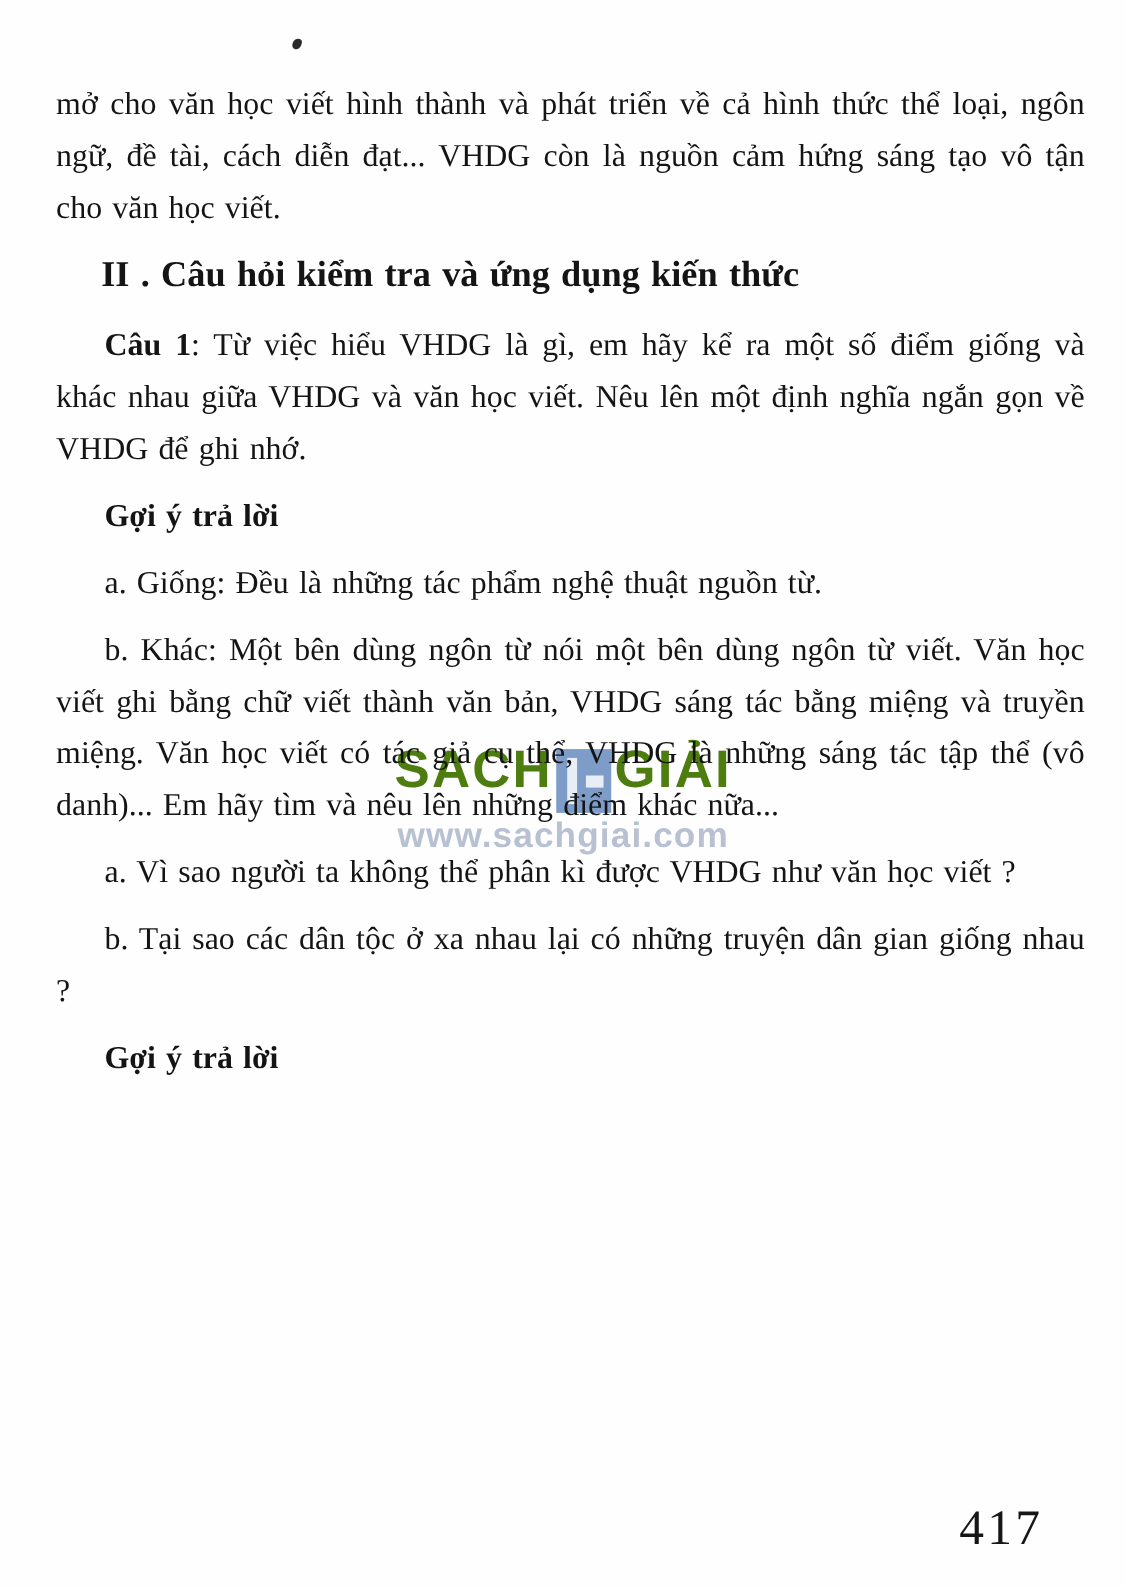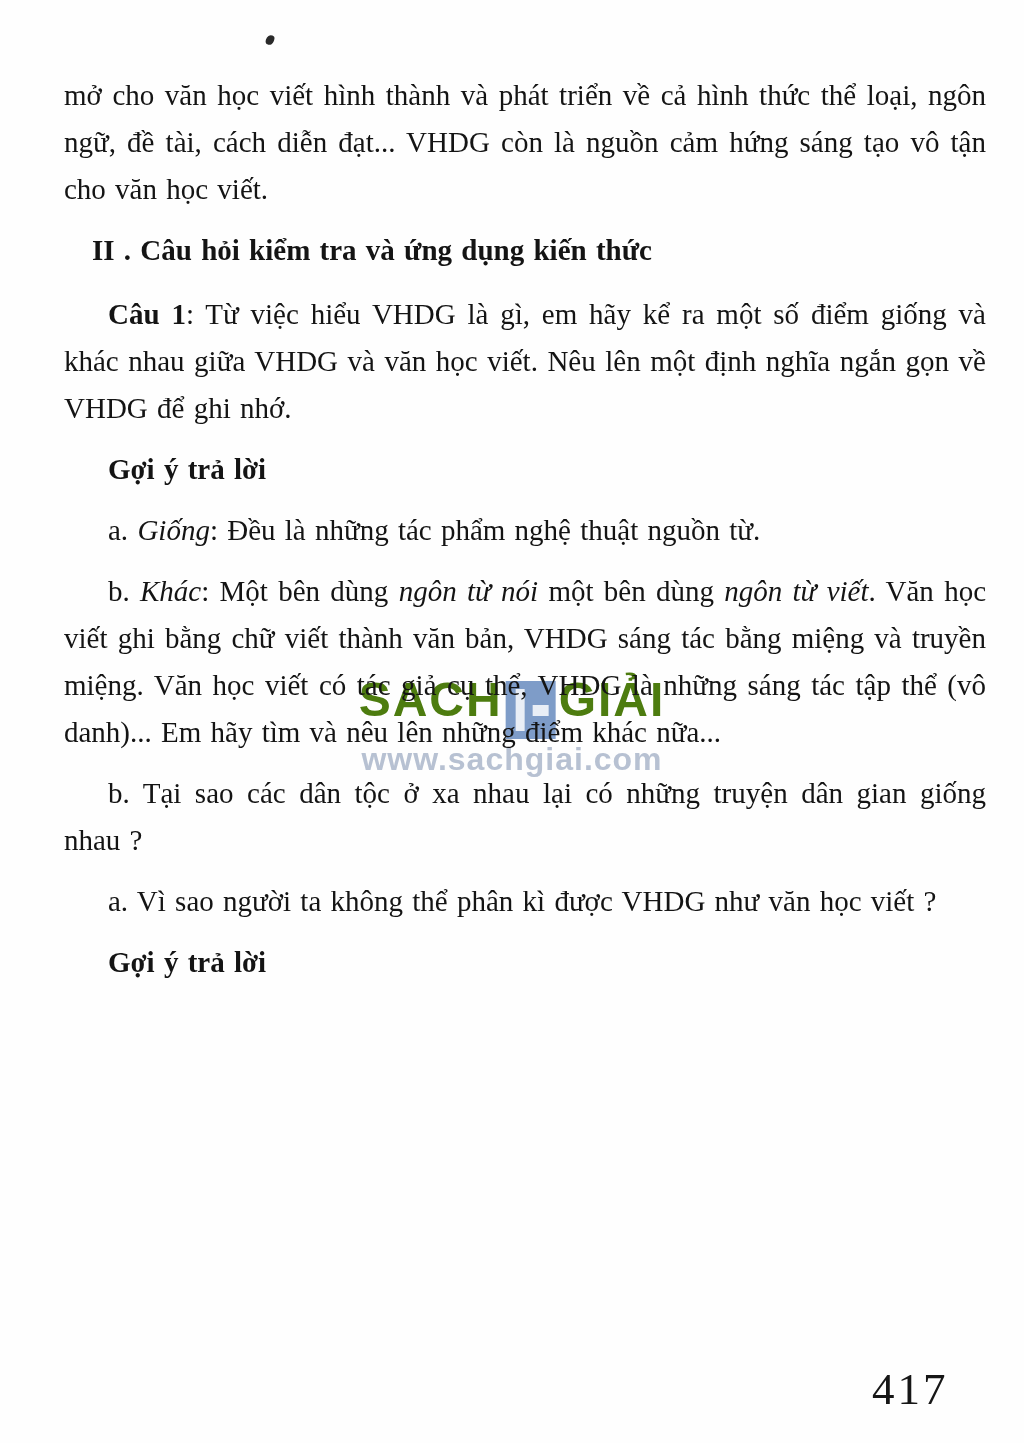--- a/index.html
+++ b/index.html
@@ -89,33 +89,33 @@
     top: 72px;
     width: 938px;
     z-index: 2;
     font-size: 29px;
     line-height: 47px;
     color: #141414;
     text-align: justify;
     filter: blur(0.25px);
   }
   .para {
-    margin: 0 0 14px 16px;
+    margin: 0 0 14px 3px;
     text-indent: 44px;
     word-spacing: 2px;
   }
   .noind { text-indent: 0; }
   .heading {
     font-weight: bold;
-    font-size: 29px;
+    font-size: 33px;
     margin: 10px 0 17px 0;
     text-align: left;
   }
   .bi { font-weight: bold; }
-  .it { font-style: italic; }
+  .it { }
   .pagenum {
     position: absolute;
     left: 872px;
     top: 1363px;
     z-index: 2;
     font-family: "Liberation Serif", serif;
     font-size: 45px;
     letter-spacing: 3px;
     color: #161616;
   }
@@ -148,23 +148,23 @@
     <p class="para"><span class="bi">Câu 1</span><span>: Từ việc hiểu VHDG là gì, em hãy kể ra một số điểm giống và khác nhau giữa VHDG và văn học viết. Nêu lên một định nghĩa ngắn gọn về VHDG để ghi nhớ.</span></p>
 
     <p class="para"><span class="bi">Gợi ý trả lời</span></p>
 
     <p class="para"><span>a. </span><span class="it">Giống</span><span>:  Đều là những tác phẩm nghệ thuật nguồn từ.</span></p>
 
     <p class="para"><span>b. </span><span class="it">Khác</span><span>: Một bên dùng </span><span class="it">ngôn từ nói</span><span> một bên dùng </span><span class="it">ngôn từ viết</span><span>. Văn học viết ghi bằng chữ viết thành văn bản, VHDG sáng tác bằng miệng và truyền miệng. Văn học viết có tác giả cụ thể, VHDG là những sáng tác tập thể (vô danh)... Em hãy tìm và nêu lên những điểm khác nữa...</span></p>
 
 
 
+    <p class="para"><span>a. Vì sao người ta không thể phân kì được VHDG như văn học viết ?</span></p>
+
     <p class="para"><span>b. Tại sao các dân tộc ở xa nhau lại có những truyện dân gian giống nhau ?</span></p>
-
-    <p class="para"><span>a. Vì sao người ta không thể phân kì được VHDG như văn học viết ?</span></p>
 
     <p class="para"><span class="bi">Gợi ý trả lời</span></p>
 
   </div>
 
   <div class="pagenum">417</div>
 
 </div>
 
 </body></html>

